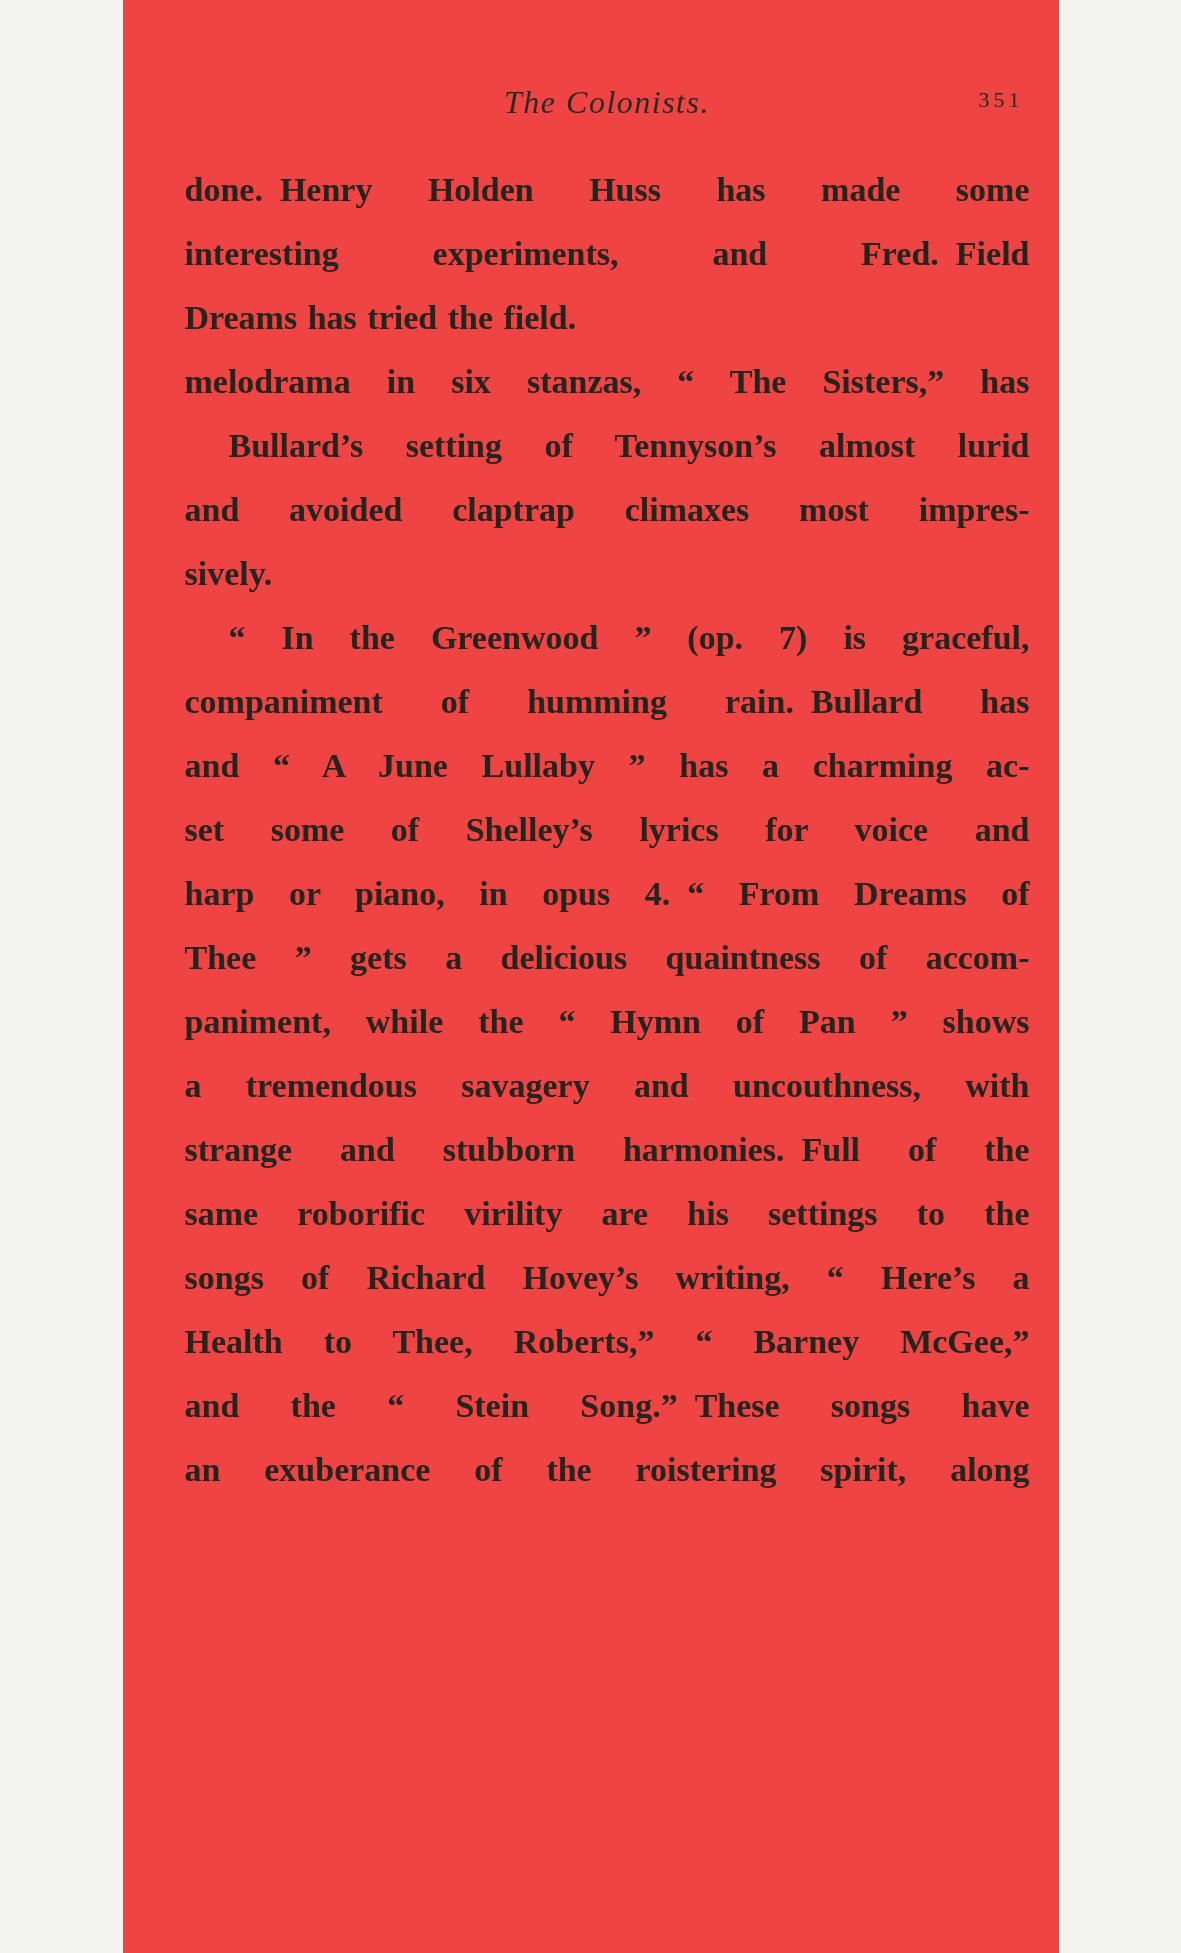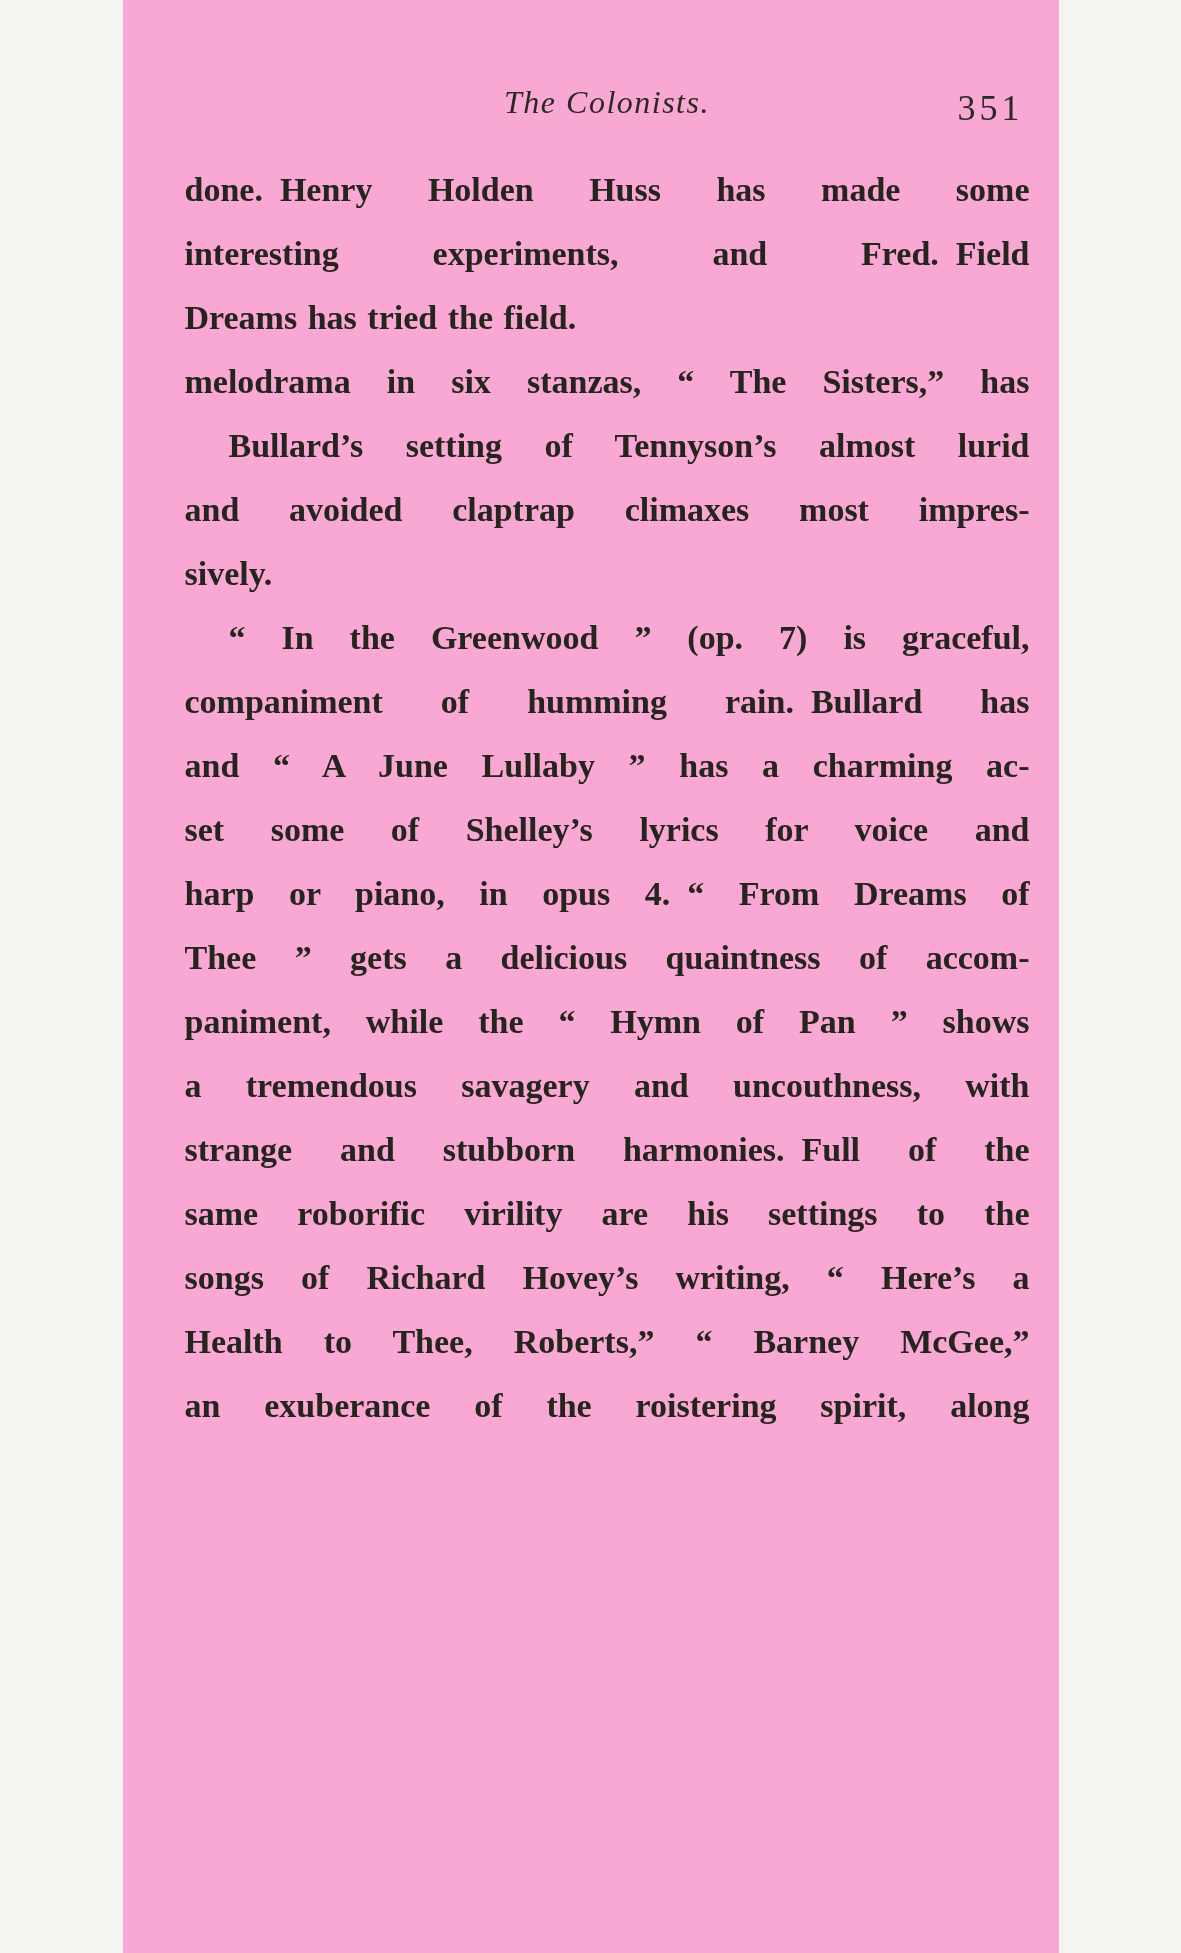--- a/index.html
+++ b/index.html
@@ -2,21 +2,21 @@
 <html><head>
 <meta charset="utf-8">
 <style>
   * { margin: 0; padding: 0; box-sizing: border-box; }
   html, body { background: #f4f4f1; }
   .page {
     position: relative;
     width: 936px;
     height: 1953px;
     margin: 0 auto;
-    background: #f9a8d4;
+    background: #ef4444;
     font-family: "Liberation Serif", "DejaVu Serif", serif;
     color: #26241f;
     overflow: hidden;
   }
   .column {
     position: absolute;
     left: 62px;
     top: 84px;
     width: 845px;
   }
@@ -29,21 +29,21 @@
     text-align: center;
     font-style: italic;
     font-size: 32px;
     letter-spacing: 1.5px;
     color: #2b2923;
   }
   .page-number {
     position: absolute;
     right: 6px;
     top: 3px;
-    font-size: 36px;
+    font-size: 22px;
     letter-spacing: 4px;
     font-style: normal;
     color: #2b2923;
   }
   .body-text {
     font-size: 34px;
     line-height: 64px;
     word-spacing: 2px;
   }
   .line {
@@ -87,16 +87,17 @@
         <div class="line justify">and “ A June Lullaby ” has a charming ac-</div>
         <div class="line justify">set some of Shelley’s lyrics for voice and</div>
         <div class="line justify">harp or piano, in opus 4. “ From Dreams of</div>
         <div class="line justify">Thee ” gets a delicious quaintness of accom-</div>
         <div class="line justify">paniment, while the “ Hymn of Pan ” shows</div>
         <div class="line justify">a tremendous savagery and uncouthness, with</div>
         <div class="line justify">strange and stubborn harmonies. Full of the</div>
         <div class="line justify">same roborific virility are his settings to the</div>
         <div class="line justify">songs of Richard Hovey’s writing, “ Here’s a</div>
         <div class="line justify">Health to Thee, Roberts,” “ Barney McGee,”</div>
+        <div class="line justify">and the “ Stein Song.” These songs have</div>
         <div class="line justify">an exuberance of the roistering spirit, along</div>
       </div>
   </div>
 </div>
 
 </body></html>

